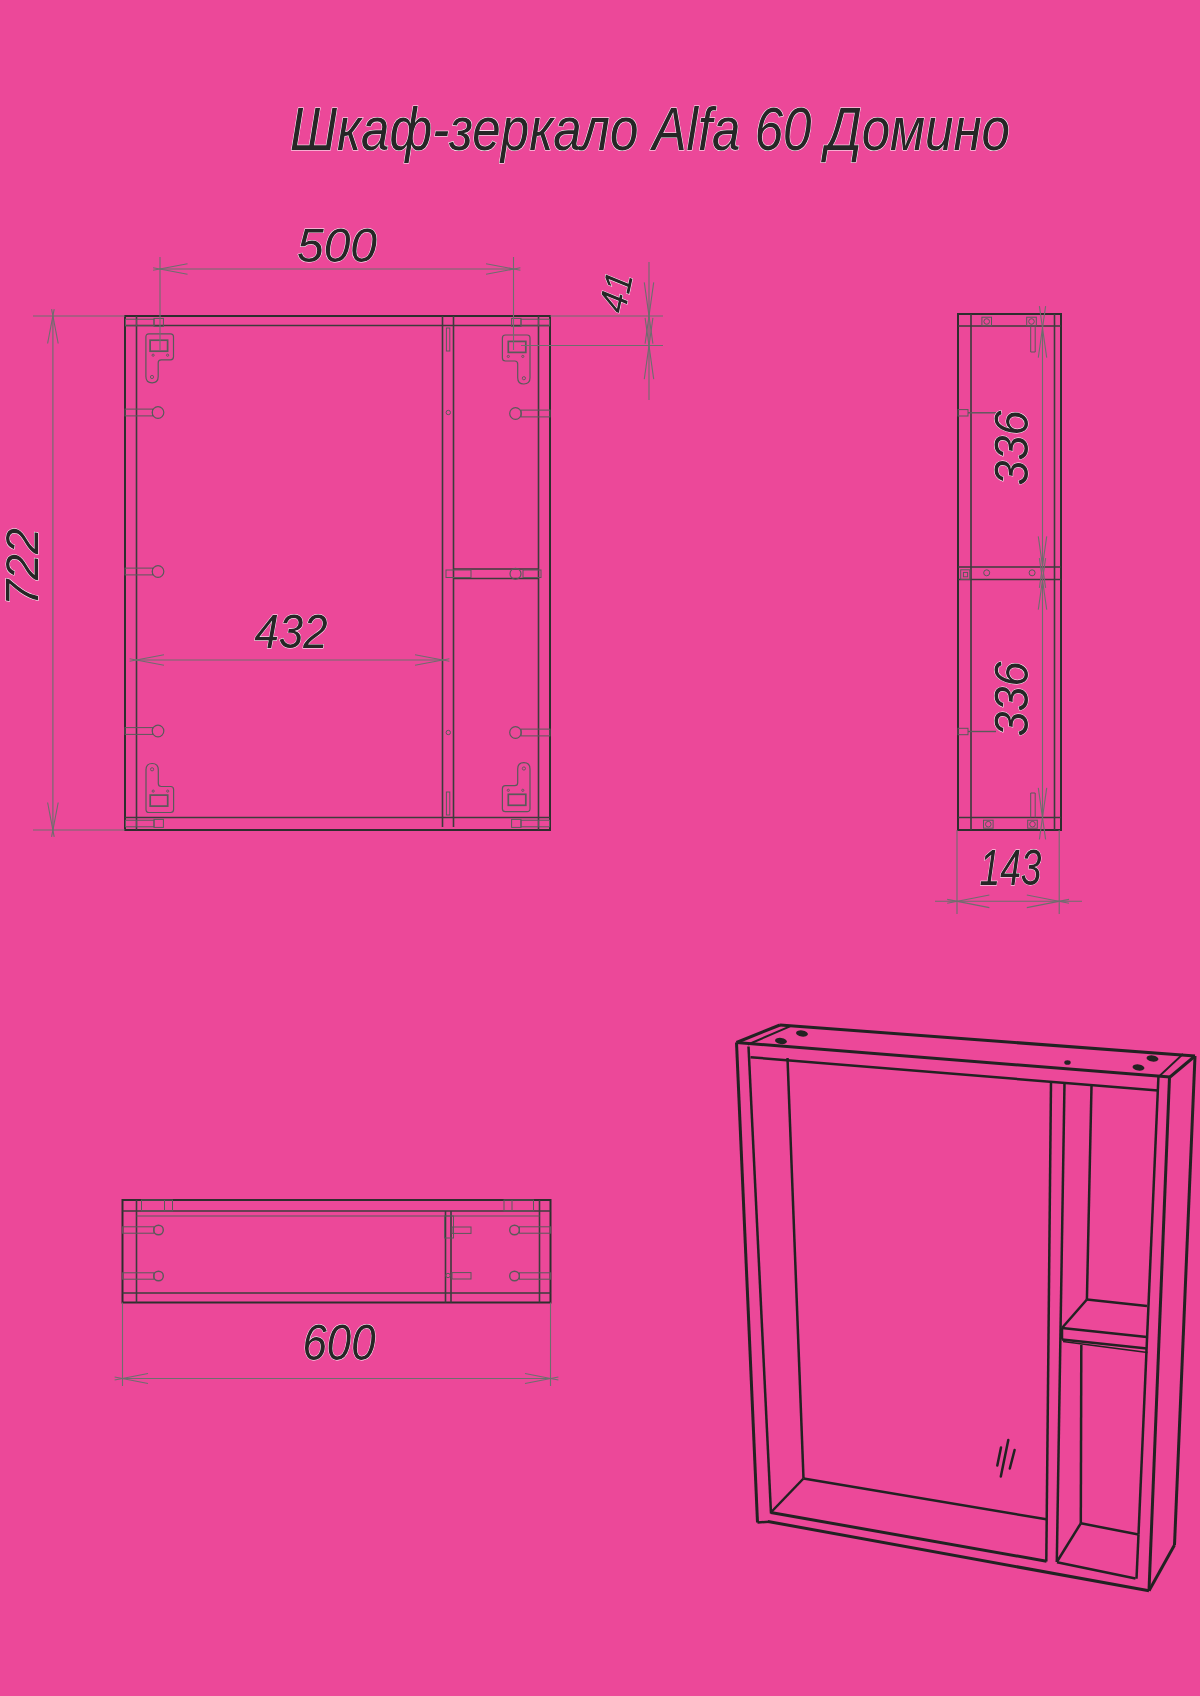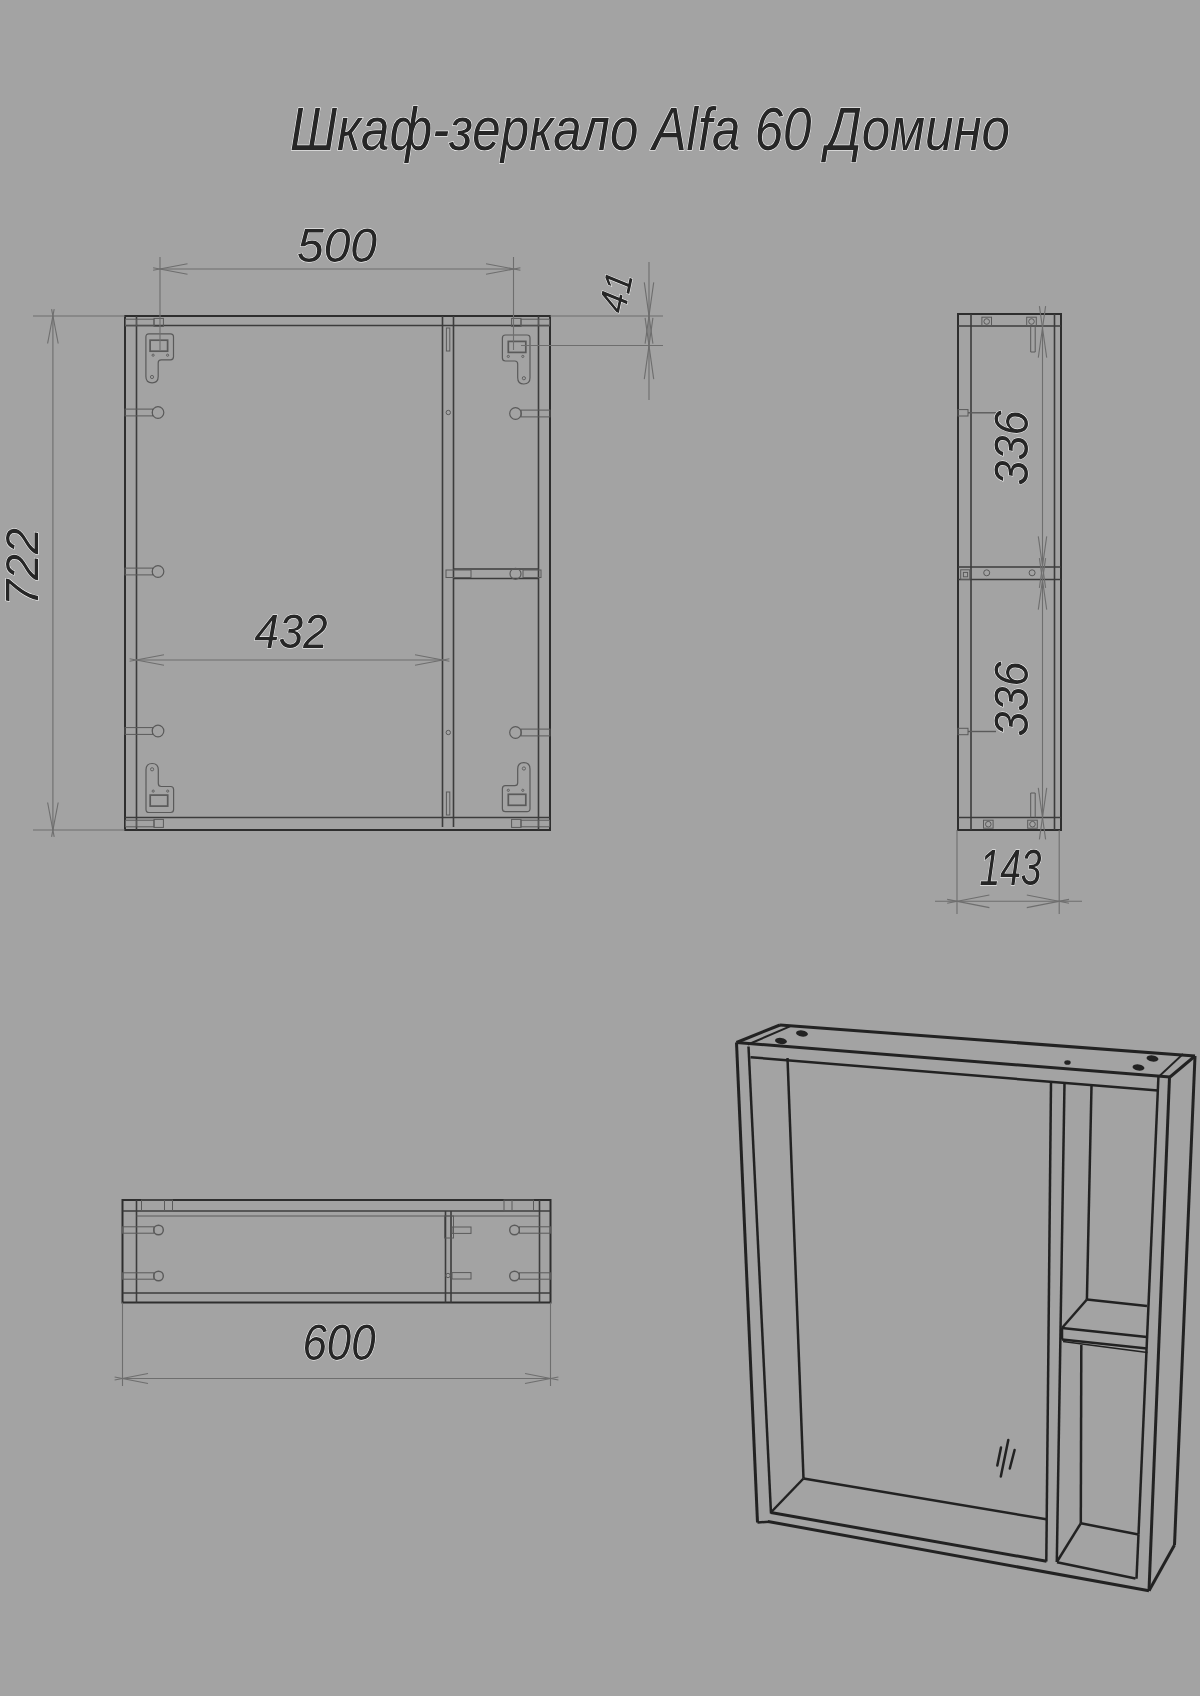--- a/index.html
+++ b/index.html
@@ -1,17 +1,17 @@
 <!DOCTYPE html>
 <html><head>
 <meta charset="utf-8">
 <title>Шкаф-зеркало Alfa 60 Домино</title>
 <style>
 html,body{margin:0;padding:0;background:#ffffff;}
-#sheet{width:1200px;height:1696px;position:relative;background:#a3a3a3;}
+#sheet{width:1200px;height:1696px;position:relative;background:#ec4899;}
 svg{display:block;font-family:"Liberation Sans",sans-serif;}
 </style>
 </head>
 <body>
 
 <div id="sheet">
 <svg width="1200" height="1696" viewBox="0 0 1200 1696">
 
 <text x="650" y="150" text-anchor="middle" font-size="61" font-style="italic" fill="#262626" stroke="#ffffff" stroke-width="1.1" paint-order="stroke" textLength="720" lengthAdjust="spacingAndGlyphs">Шкаф-зеркало Alfa 60 Домино</text>
 

